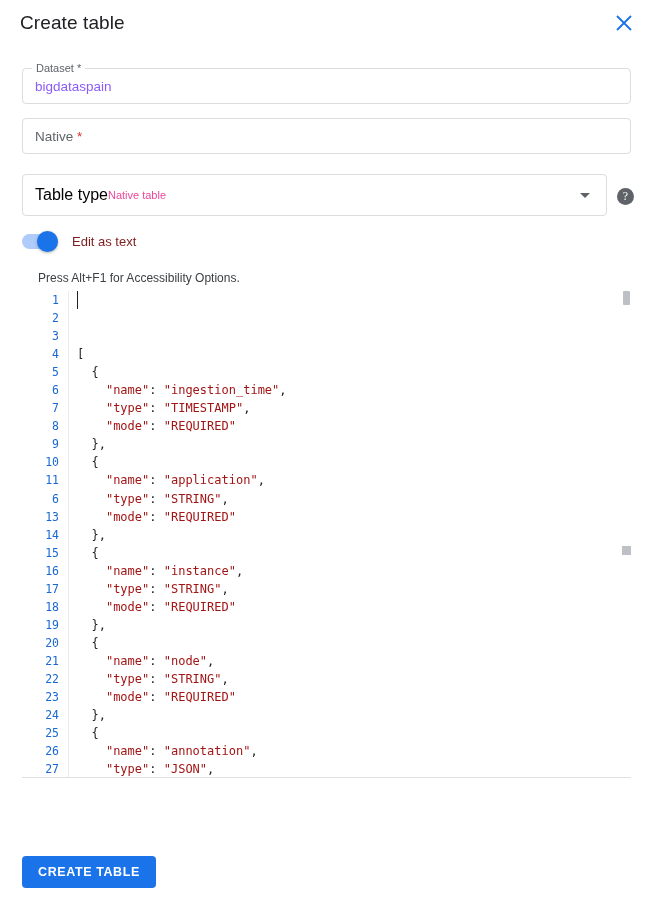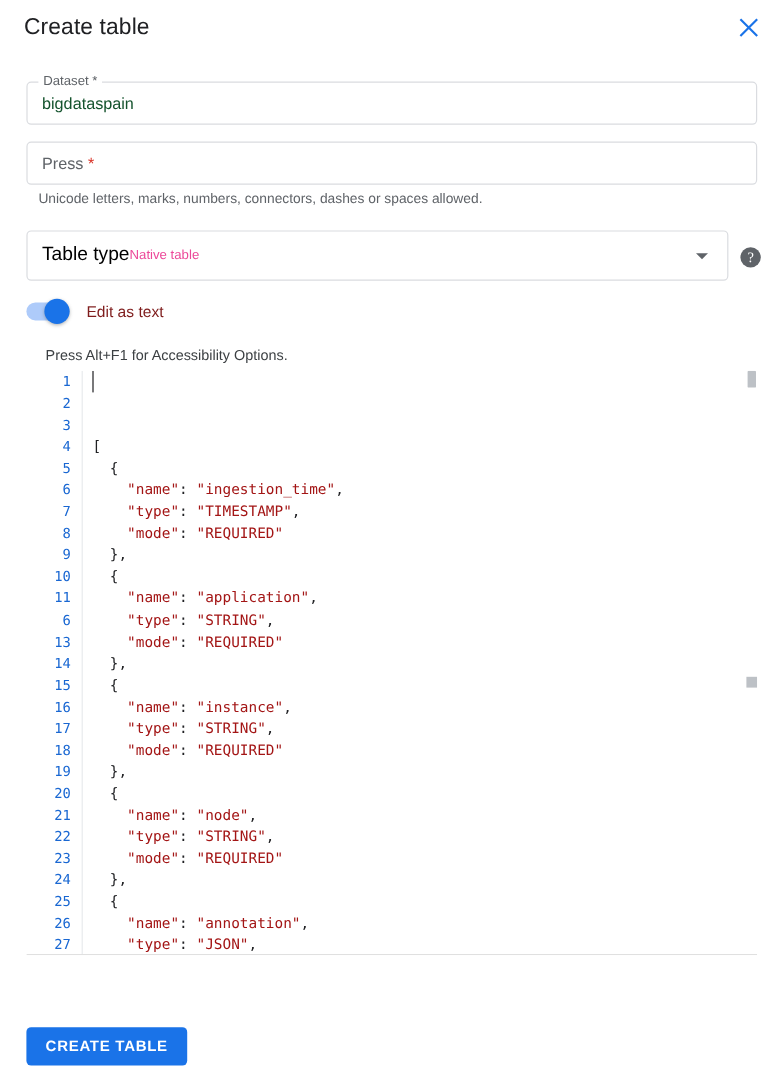--- a/index.html
+++ b/index.html
@@ -63,21 +63,21 @@
     background: #fff;
     padding: 0 4px;
     font-size: 11px;
     color: #5f6368;
     line-height: 12px;
     white-space: nowrap;
   }
   .field .legend .req { color: #5f6368; }
   .field .value {
     font-size: 13.5px;
-    color: #14532d;
+    color: #8b5cf6;
   }
   .field .placeholder {
     font-size: 13.5px;
     color: #5f6368;
   }
   .field .placeholder .req { color: #d93025; }
   .helper {
     font-size: 11.5px;
     color: #5f6368;
     margin: 6px 0 0 10px;
@@ -276,23 +276,22 @@
   </div>
 
   <div class="dlg-body">
 
     <div class="field filled">
       <span class="legend"><span>Dataset</span><span class="req"> *</span></span>
       <span class="value">bigdataspain</span>
     </div>
 
     <div class="field">
-      <span class="placeholder"><span>Press</span><span class="req"> *</span></span>
-    </div>
-    <div class="helper">Unicode letters, marks, numbers, connectors, dashes or spaces allowed.</div>
+      <span class="placeholder"><span>Native</span><span class="req"> *</span></span>
+    </div>
 
     <div class="select-field">
       <span class="legend">Table type</span>
       <span class="value">Native table</span>
       <span class="caret"></span>
       <span class="help-icon">?</span>
     </div>
 
 
     <div class="toggle-row">

